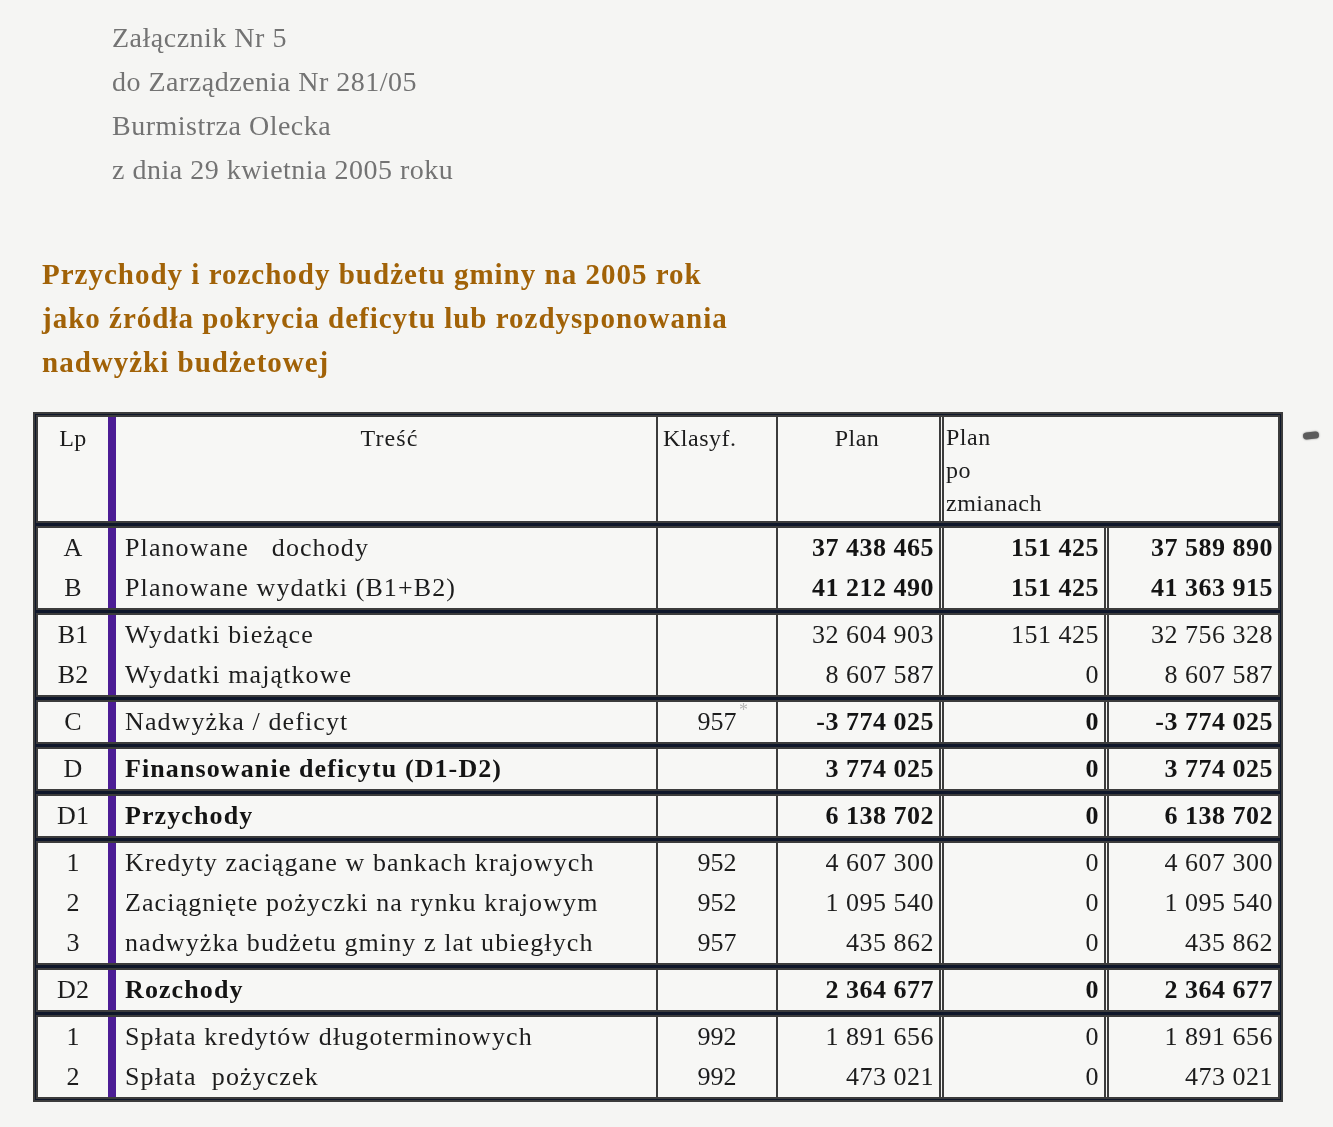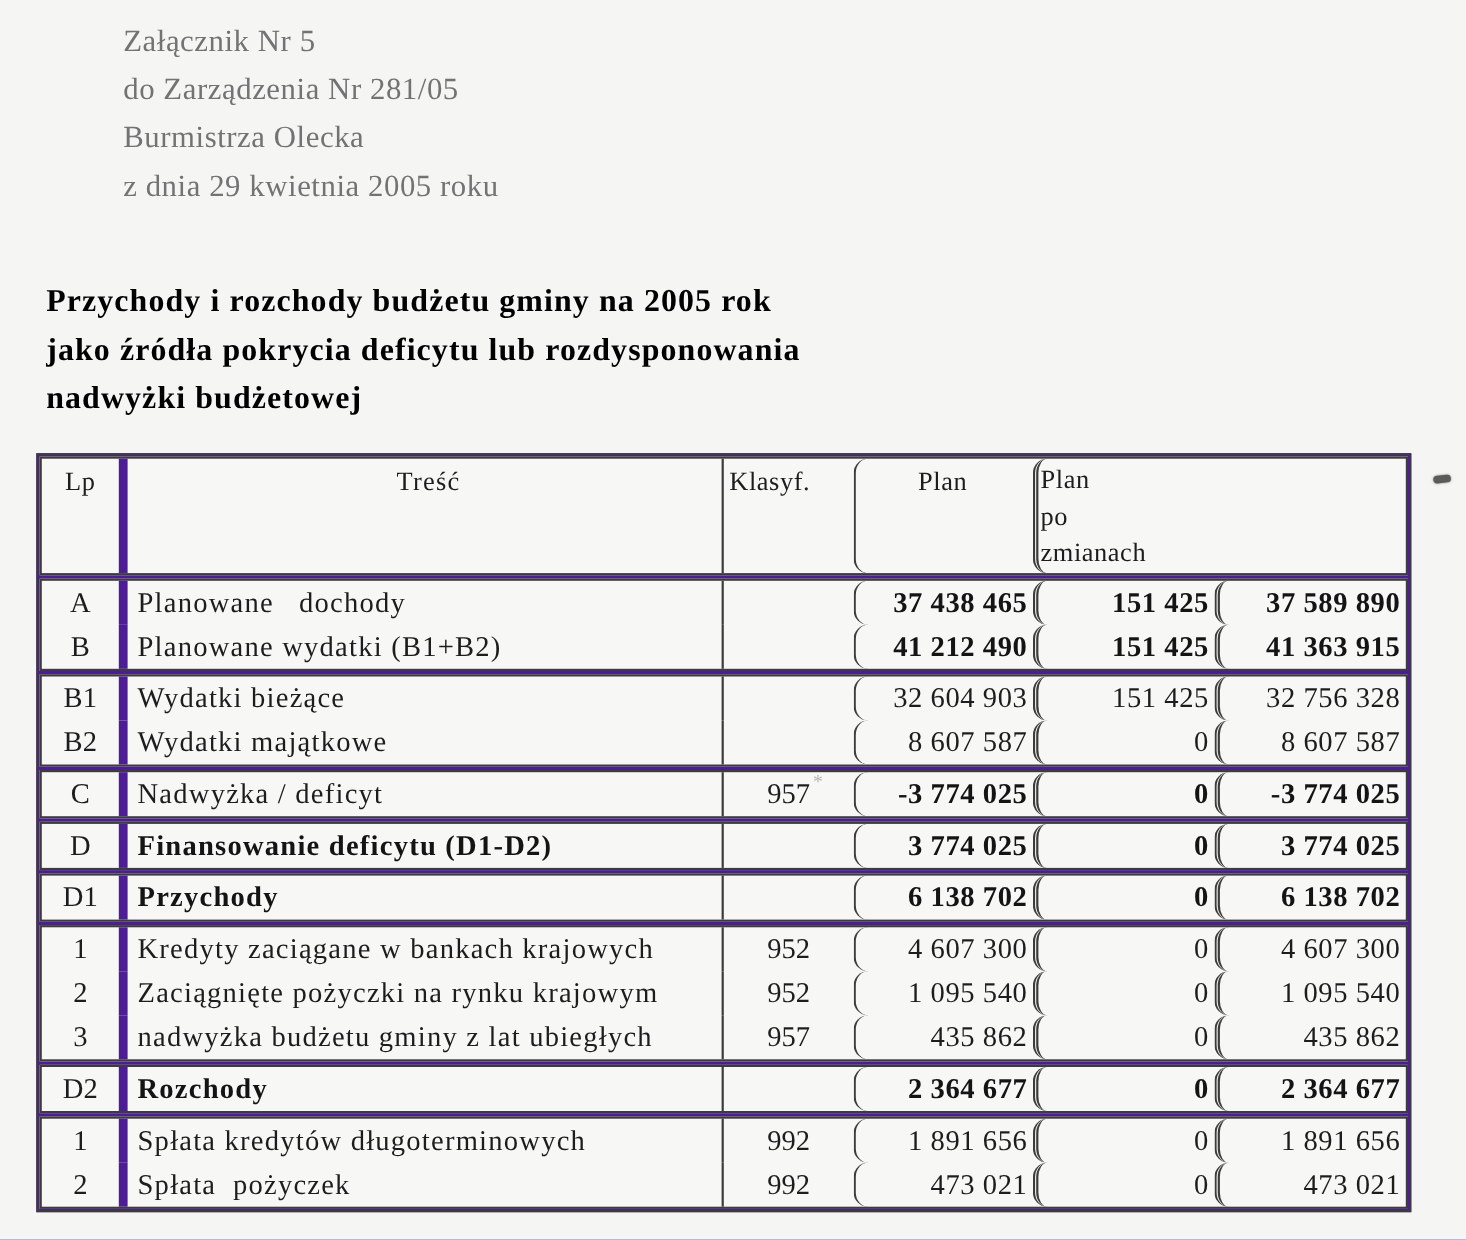--- a/index.html
+++ b/index.html
@@ -17,30 +17,30 @@
   .hdr{
     position:absolute;left:112px;top:16px;
     font-size:28px;letter-spacing:.5px;line-height:44px;
     color:#737373;
   }
 
   
   .title{
     position:absolute;left:42px;top:252px;
     font-size:29px;font-weight:bold;letter-spacing:1px;
-    line-height:44px;color:#000000;
+    line-height:44px;color:#a16207;
   }
 
   
   .tablewrap{
     position:absolute;left:33px;top:412px;width:1250px;
     border:2px solid #3c3c3c;
     padding:1px;
     box-sizing:border-box;
-    background:#4c1d95;
+    background:#0f172a;
   }
   .tgroup{
     border:2px solid #3c3c3c;
     background:#f7f7f5;
   }
   .tablewrap > .tgroup:not(:first-child){margin-top:3px;}
   .trow{
     display:grid;
     grid-template-columns:70px 548px 120px 163px 165px 1fr;
     min-height:40px;
@@ -49,21 +49,21 @@
   .tgroup.header .trow{min-height:100px;align-items:start;}
   .cell{
     font-size:26px;line-height:34px;
     padding:1px 2px;color:#1d1d1d;
     align-self:stretch;display:flex;align-items:center;
     box-sizing:border-box;
   }
   .cell.lp{justify-content:center;}
   .cell.tresc{border-left:8px solid #4c1d95;padding-left:9px;white-space:pre;letter-spacing:1.1px;}
   .cell.klasyf{border-left:2px solid #3c3c3c;justify-content:center;}
-  .cell.num{border-left:2px solid #3c3c3c;justify-content:flex-end;padding-right:5px;letter-spacing:.5px;border-radius:13px;}
+  .cell.num{border-left:2px solid #3c3c3c;justify-content:flex-end;padding-right:5px;letter-spacing:.5px;}
   .cell.zm{border-left:5px double #3c3c3c;}
   .cell.po{border-left:5px double #3c3c3c;}
   .b{font-weight:bold;color:#141414;}
 
   
   .th{align-items:flex-start;padding-top:4px;font-size:24px;letter-spacing:.5px;}
   .th.center{justify-content:center;}
   .th.klasyf{justify-content:flex-start;padding-left:5px;}
   .th.stack{flex-direction:column;justify-content:flex-start;line-height:33px;}
   .th.stack span{display:block;text-align:center;}

